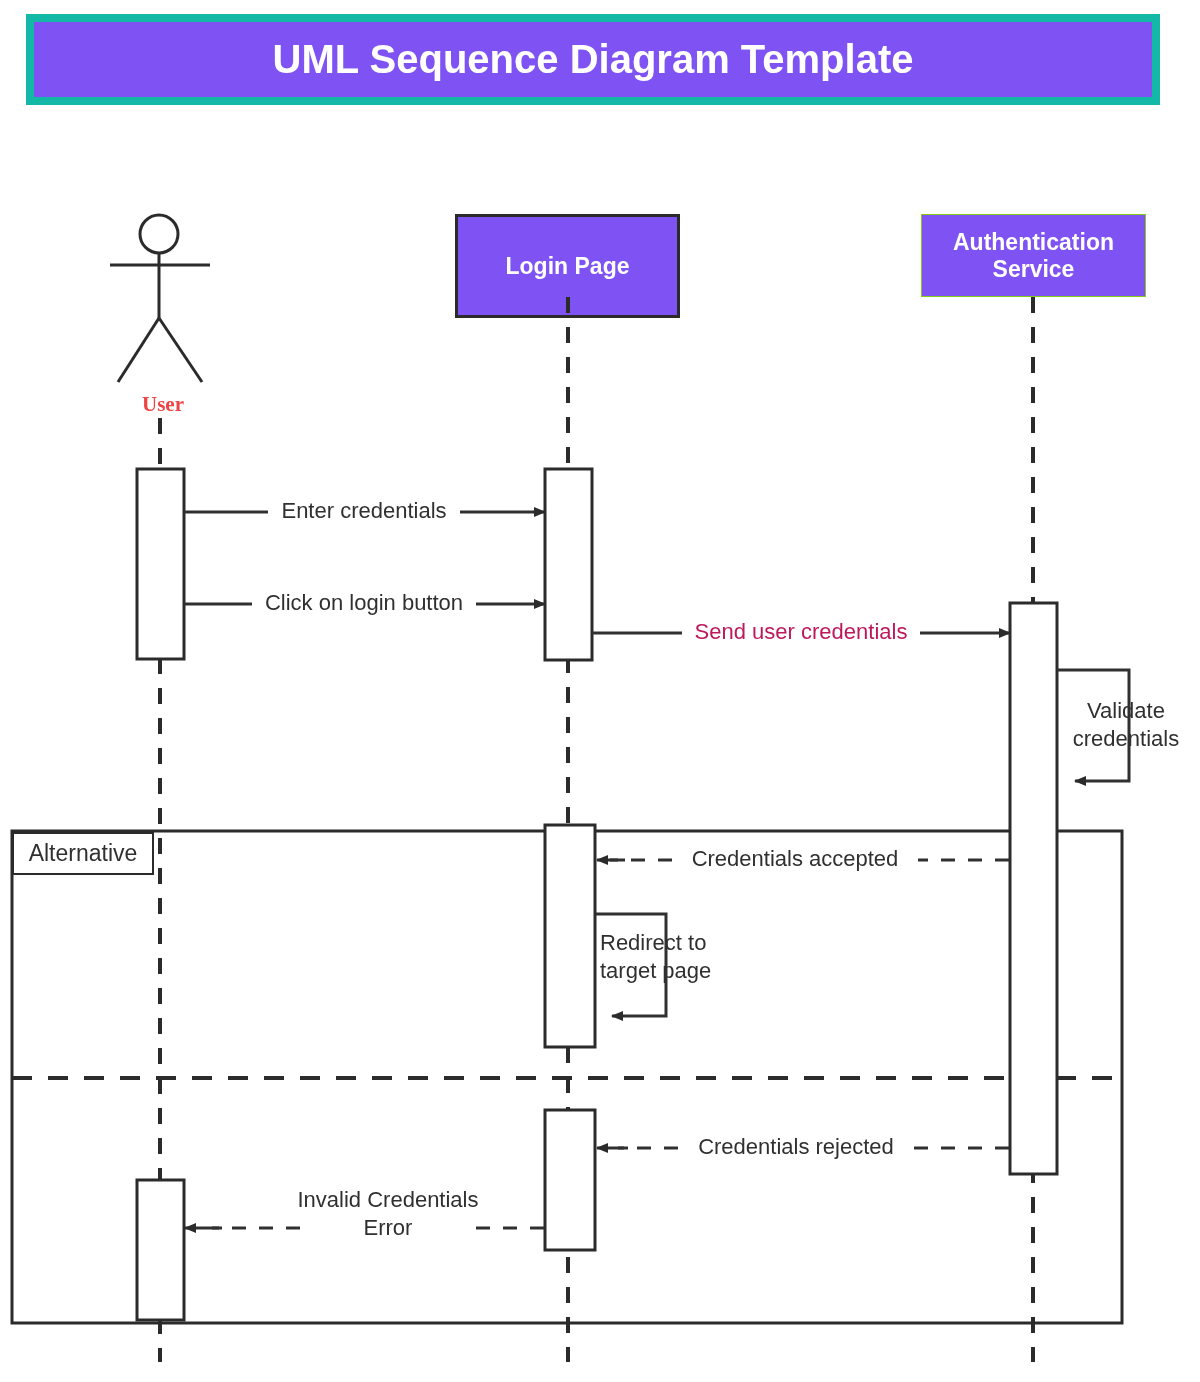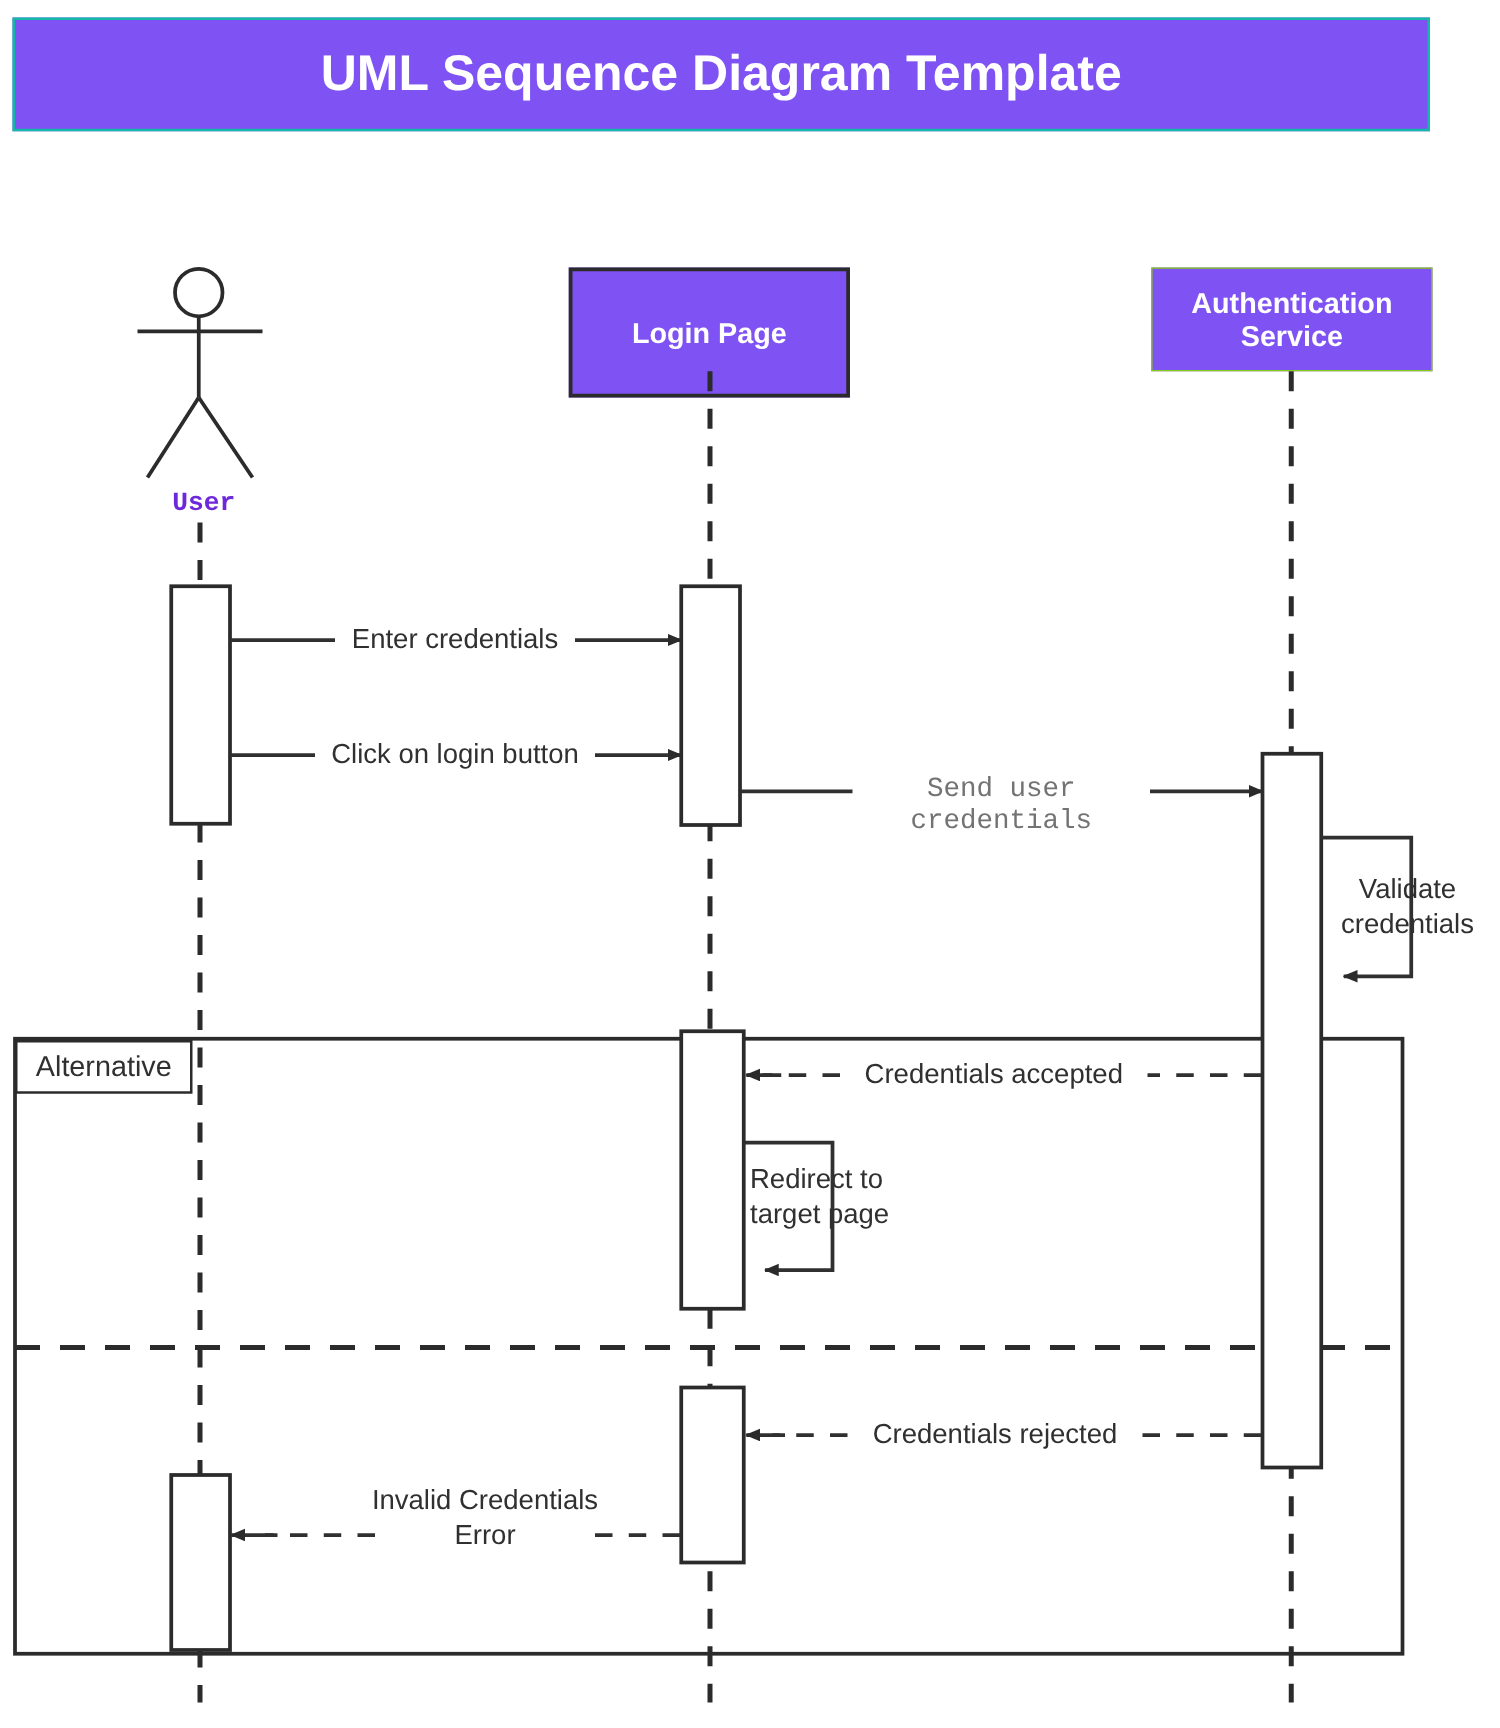--- a/index.html
+++ b/index.html
@@ -29,59 +29,59 @@
   .stroke-dark { stroke: #2b2b2b; }
   .stroke-msg { stroke: #303030; }
   .no-fill { fill: none; }
   .white-fill { fill: #ffffff; }
 </style>
 </head>
 <body>
 
 <div id="canvas-root">
 
-  <div style="position:absolute;left:10px;top:14px;width:1134px;height:91px;
-              background:#7F52F4;border:2px solid #14b8a6;box-sizing:border-box;
+  <div style="position:absolute;left:26px;top:14px;width:1134px;height:91px;
+              background:#7F52F4;border:8px solid #14b8a6;box-sizing:border-box;
               display:flex;align-items:center;justify-content:center;">
     <span style="font-family:'Liberation Sans',sans-serif;font-weight:bold;font-size:40px;color:#FFFFFF;letter-spacing:0px;">UML Sequence Diagram Template</span>
   </div>
 
   <div style="position:absolute;left:455px;top:214px;width:225px;height:104px;
               background:#7F52F4;border:3px solid #2B2B2B;box-sizing:border-box;
               display:flex;align-items:center;justify-content:center;">
     <span style="font-family:'Liberation Sans',sans-serif;font-weight:bold;font-size:23px;color:#FFFFFF;">Login Page</span>
   </div>
 
   <div style="position:absolute;left:921px;top:214px;width:225px;height:83px;
               background:#7F52F4;border:1px solid #84cc16;box-sizing:border-box;
               display:flex;flex-direction:column;align-items:center;justify-content:center;line-height:1.15;">
     <span style="font-family:'Liberation Sans',sans-serif;font-weight:bold;font-size:23px;color:#FFFFFF;">Authentication</span>
     <span style="font-family:'Liberation Sans',sans-serif;font-weight:bold;font-size:23px;color:#FFFFFF;">Service</span>
   </div>
 
   <div style="position:absolute;left:100px;top:392px;width:126px;text-align:center;">
-    <span style="font-family:Liberation Mono, monospace;font-weight:bold;font-size:21px;color:#6d28d9;">User</span>
+    <span style="font-family:Liberation Serif, serif;font-weight:bold;font-size:21px;color:#ef4444;">User</span>
   </div>
 
   <div style="position:absolute;left:12px;top:832px;width:142px;height:43px;
               background:#FFFFFF;border:2px solid #2B2B2B;box-sizing:border-box;
               display:flex;align-items:center;justify-content:center;">
     <span style="font-family:'Liberation Sans',sans-serif;font-size:23px;color:#303030;">Alternative</span>
   </div>
 
   <div style="position:absolute;left:262px;top:498px;width:204px;text-align:center;background:#FFFFFF;">
     <span style="font-size:22px;color:#303030;font-family:'Liberation Sans',sans-serif;">Enter credentials</span>
   </div>
 
   <div style="position:absolute;left:246px;top:590px;width:236px;text-align:center;background:#FFFFFF;">
     <span style="font-size:22px;color:#303030;font-family:'Liberation Sans',sans-serif;">Click on login button</span>
   </div>
 
   <div style="position:absolute;left:676px;top:619px;width:250px;text-align:center;background:#FFFFFF;">
-    <span style="font-size:22px;color:#737373;font-family:Liberation Mono, monospace;">Send user credentials</span>
+    <span style="font-size:22px;color:#be185d;font-family:Liberation Sans, sans-serif;">Send user credentials</span>
   </div>
 
   <div style="position:absolute;left:1060px;top:697px;width:132px;text-align:center;line-height:1.25;">
     <div style="font-size:22px;color:#303030;font-family:'Liberation Sans',sans-serif;">Validate</div>
     <div style="font-size:22px;color:#303030;font-family:'Liberation Sans',sans-serif;">credentials</div>
   </div>
 
   <div style="position:absolute;left:678px;top:846px;width:234px;text-align:center;background:#FFFFFF;">
     <span style="font-size:22px;color:#303030;font-family:'Liberation Sans',sans-serif;">Credentials accepted</span>
   </div>

